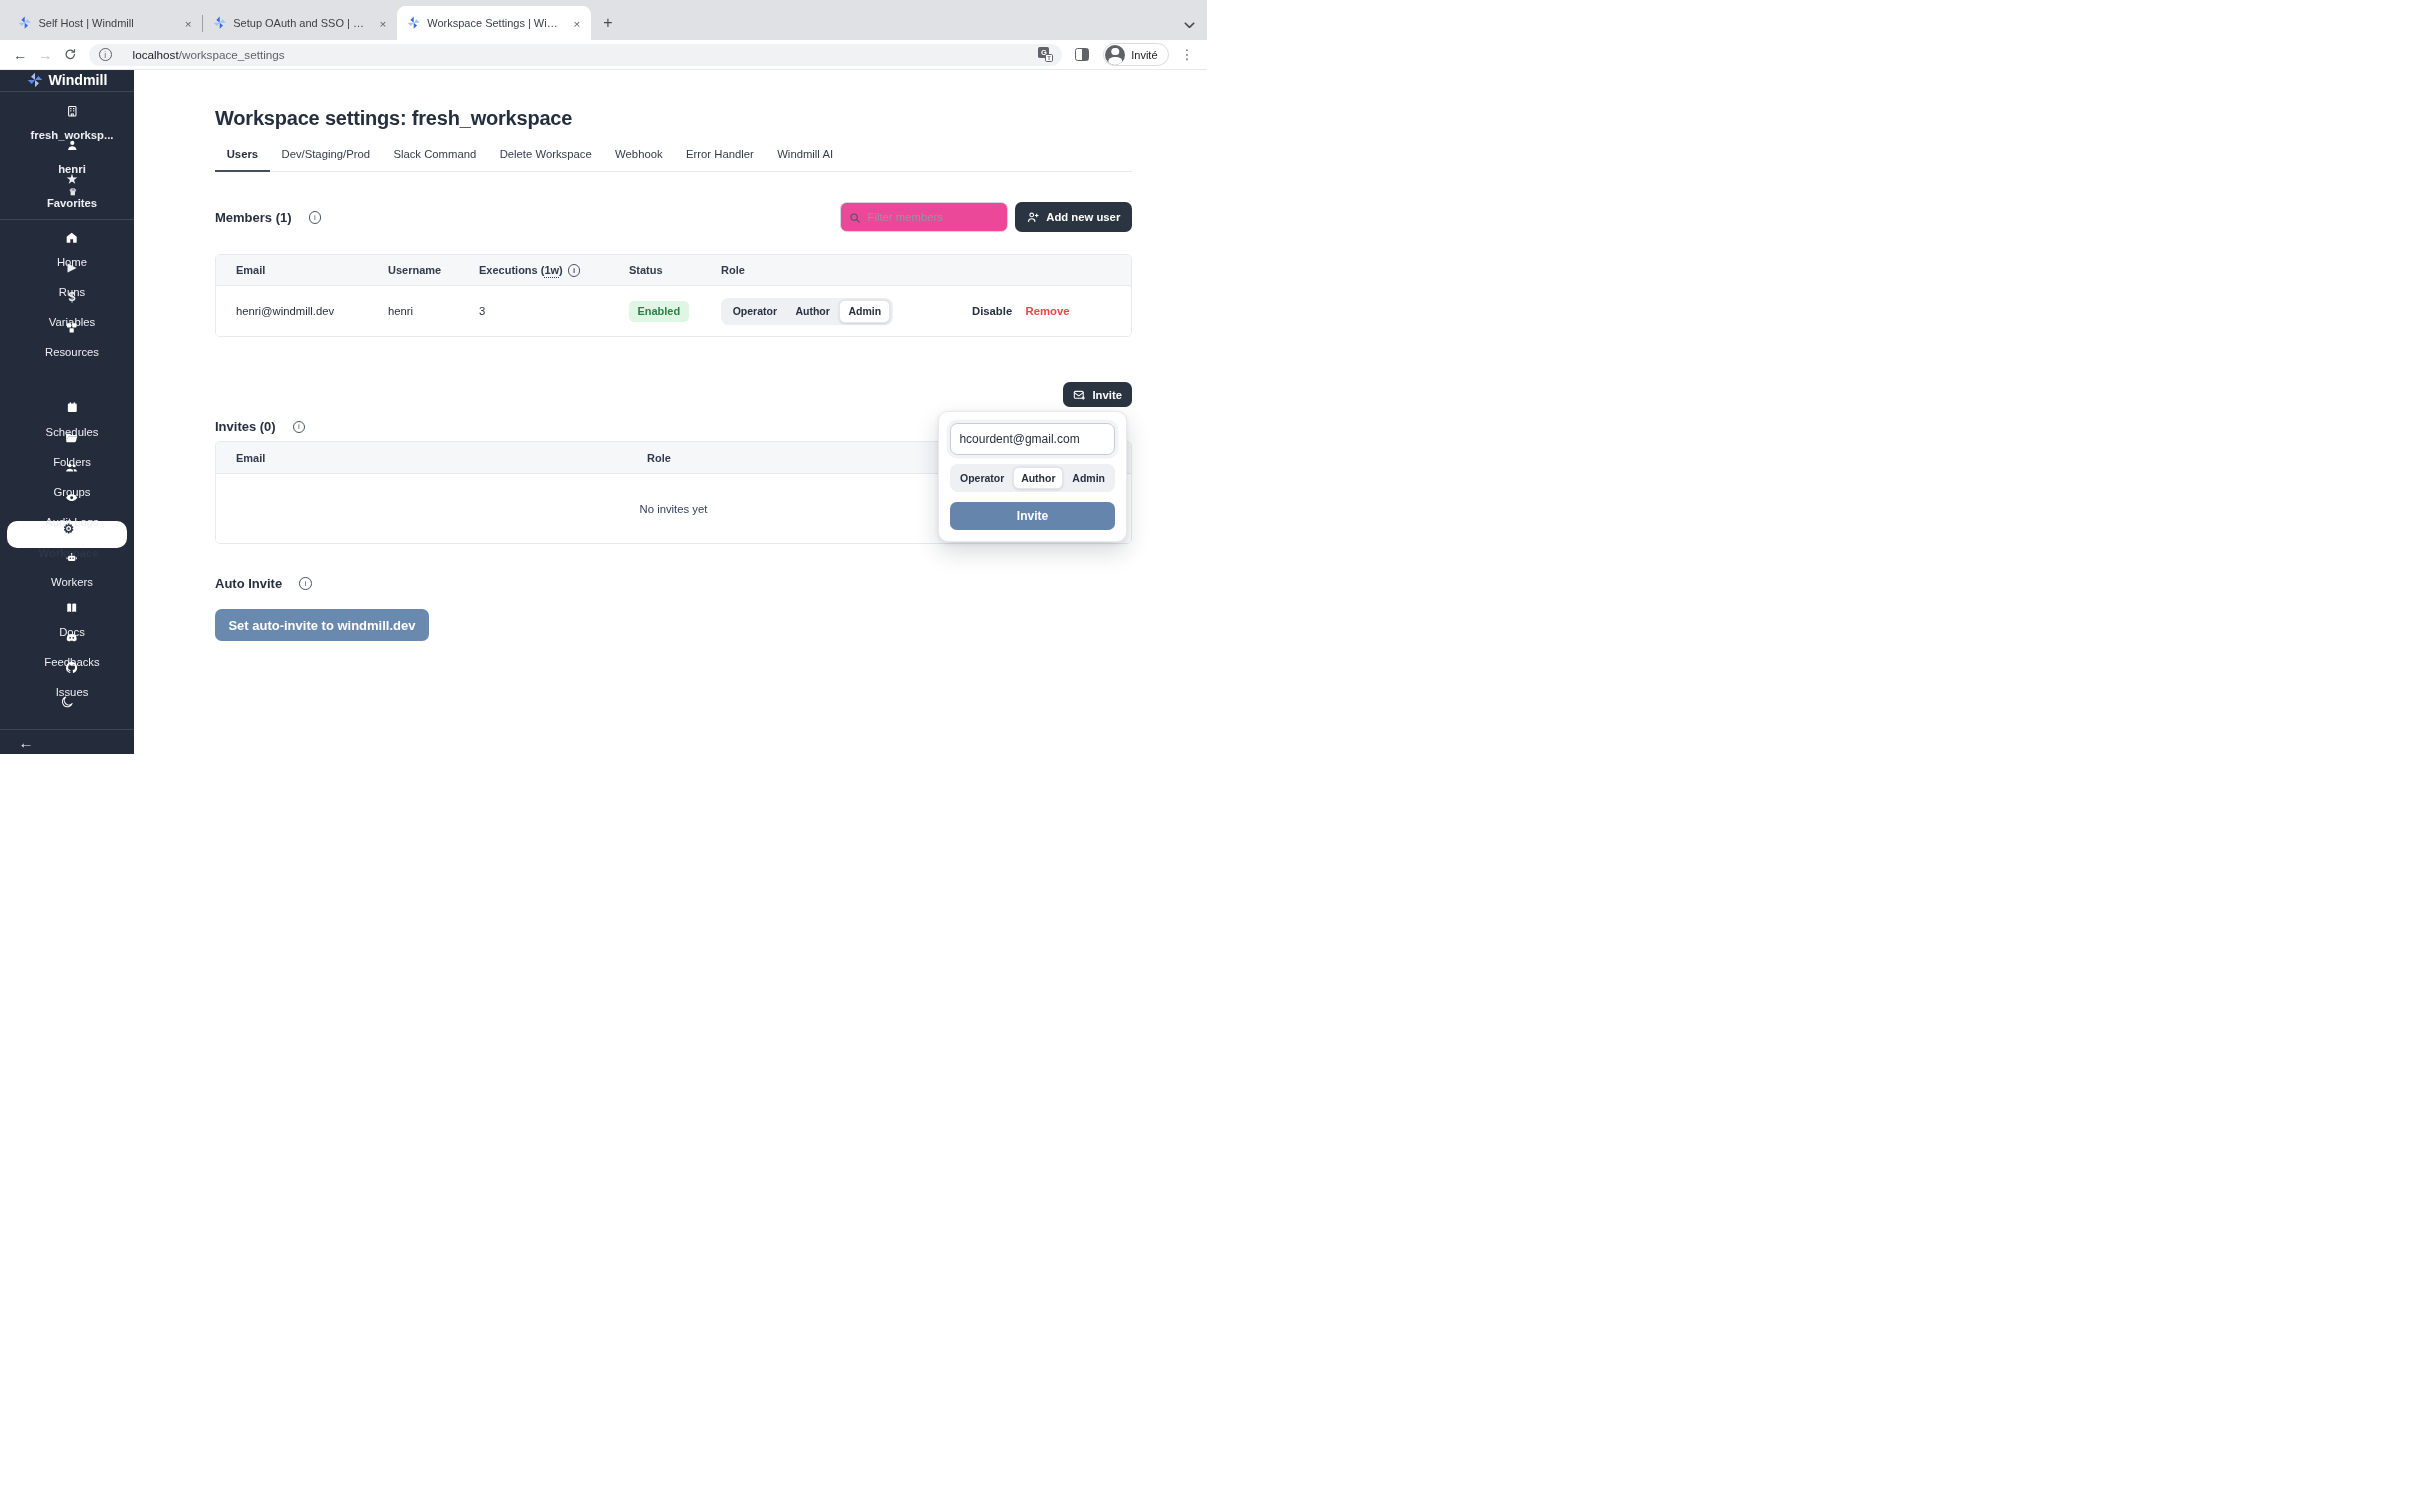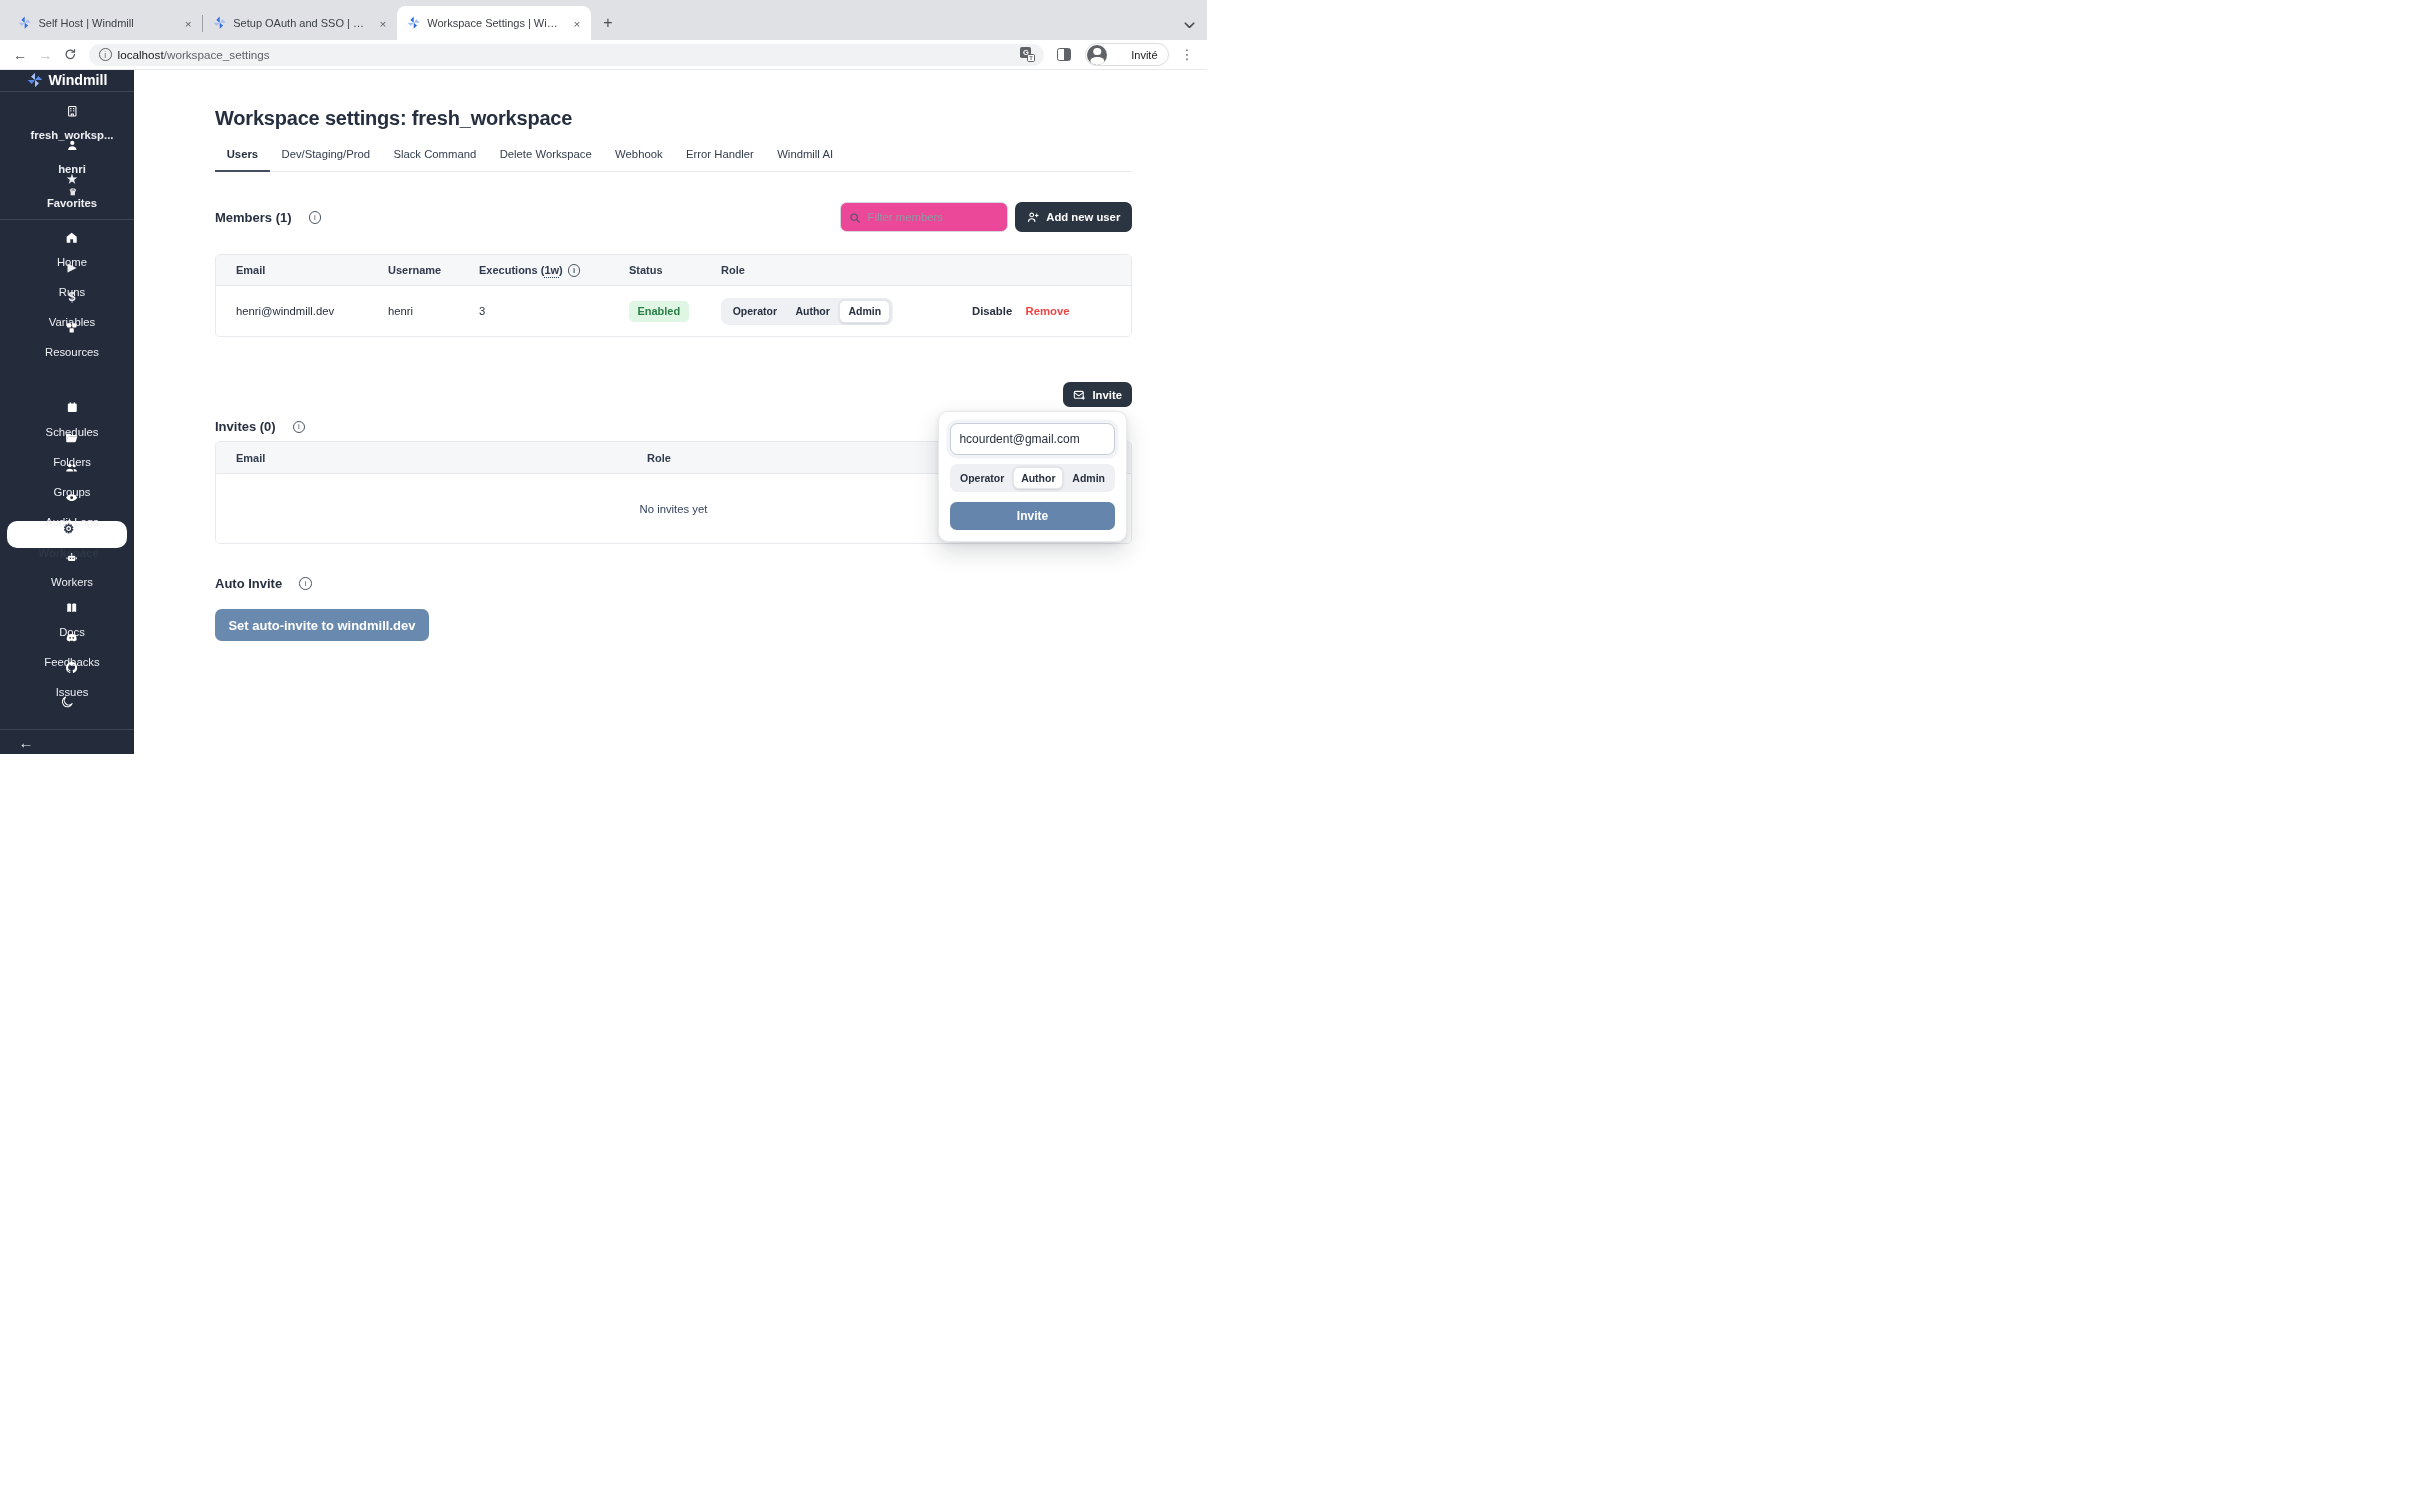--- a/index.html
+++ b/index.html
@@ -15,36 +15,36 @@
   .tab.active { background:#fff; border-radius:8.4px 8.4px 0 0; }
   .tab-sep { width:0.8px; height:17px; background:#9aa0a6; margin-bottom:8.4px; }
   .tab-close { width:15px; height:15px; border-radius:50%; display:flex; align-items:center; justify-content:center; font-size:11.7px; color:#5f6368; }
   .newtab-btn { width:23.5px; height:23.5px; margin:0 0 5px 5px; border-radius:50%; display:flex; align-items:center; justify-content:center; font-size:16px; color:#474b50; }
   .tabsearch-btn { margin-left:auto; margin-bottom:11.7px; }
   .favicon { width:13.4px; height:13.4px; flex:0 0 13.4px; }
 
   .toolbar { height:30px; background:#fff; display:flex; align-items:center; padding:0 8.4px; gap:1.7px; border-bottom:0.8px solid #e6e8ea; }
   .navbtn { width:23.5px; height:23.5px; border-radius:50%; display:flex; align-items:center; justify-content:center; font-size:14.2px; color:#55595e; }
   .navbtn.disabled { color:#c0c4c9; }
-  .urlpill { flex:1; height:22px; background:#f0f2f4; border-radius:11.7px; display:flex; align-items:center; gap:6px; padding:0 8.4px 0 10px; margin:0 5px; }
+  .urlpill { flex:1; height:22px; background:#f0f2f4; border-radius:11.7px; display:flex; align-items:center; gap:21px; padding:0 8.4px 0 10px; margin:0 5px; }
   .url-info { width:12.6px; height:12.6px; border:1.3px solid #5f6368; border-radius:50%; color:#5f6368; font-size:8.4px; display:flex; align-items:center; justify-content:center; font-style:normal; }
   .url-info::after { content:"i"; }
   .urltext { font-size:11.7px; }
   .urltext .host { color:#202124; }
   .urltext .path { color:#5f6368; }
   .translate { margin-left:auto; position:relative; width:15px; height:15px; }
   .translate .g { position:absolute; left:0; top:0; width:11px; height:11px; background:#5f6368; border-radius:1.7px; color:#fff; font-size:7.5px; font-weight:bold; display:flex; align-items:center; justify-content:center; }
   .translate .t { position:absolute; right:0; bottom:0; width:8.4px; height:8.4px; background:#fff; border:1.3px solid #5f6368; border-radius:1.7px; color:#5f6368; font-size:5.9px; font-weight:bold; display:flex; align-items:center; justify-content:center; }
   .panelicon { width:14.2px; height:12.6px; border:1.7px solid #5f6368; border-radius:2.5px; position:relative; margin:0 6.7px; }
   .panelicon::after { content:""; position:absolute; right:0; top:0; bottom:0; width:55%; background:#5f6368; }
   .profile { height:23.5px; border:0.8px solid #dadce0; border-radius:11.7px; display:flex; align-items:center; gap:5.9px; padding:0.8px 10px 0.8px 1.7px; margin:0 5px; }
   .avatar { width:20px; height:20px; border-radius:50%; background:#5f6368; position:relative; overflow:hidden; }
   .avatar::before { content:""; position:absolute; left:50%; top:3.4px; transform:translateX(-50%); width:7.5px; height:7.5px; border-radius:50%; background:#fff; }
   .avatar::after { content:""; position:absolute; left:50%; top:12.6px; transform:translateX(-50%); width:13.4px; height:8.4px; border-radius:50%; background:#fff; }
-  .profile .pname { font-size:11px; color:#202124;margin-left:18px; }
+  .profile .pname { font-size:11px; color:#202124; }
   .morebtn { font-size:13.4px; color:#5f6368; padding:0 5px; letter-spacing:0; }
 
   
   .app { display:flex; height:684px; }
 
   
   .sidebar { width:134px; background:#242b3a; color:#eef0f4; display:flex; flex-direction:column; flex:0 0 134px; }
   .side-logo { height:41px; display:flex; align-items:center; justify-content:center; gap:5.9px; border-bottom:0.8px solid #3c4455; }
   .side-logo .brand { font-size:14.2px; font-weight:bold; color:#fff; }
   .side-group { padding:10px 0; }

